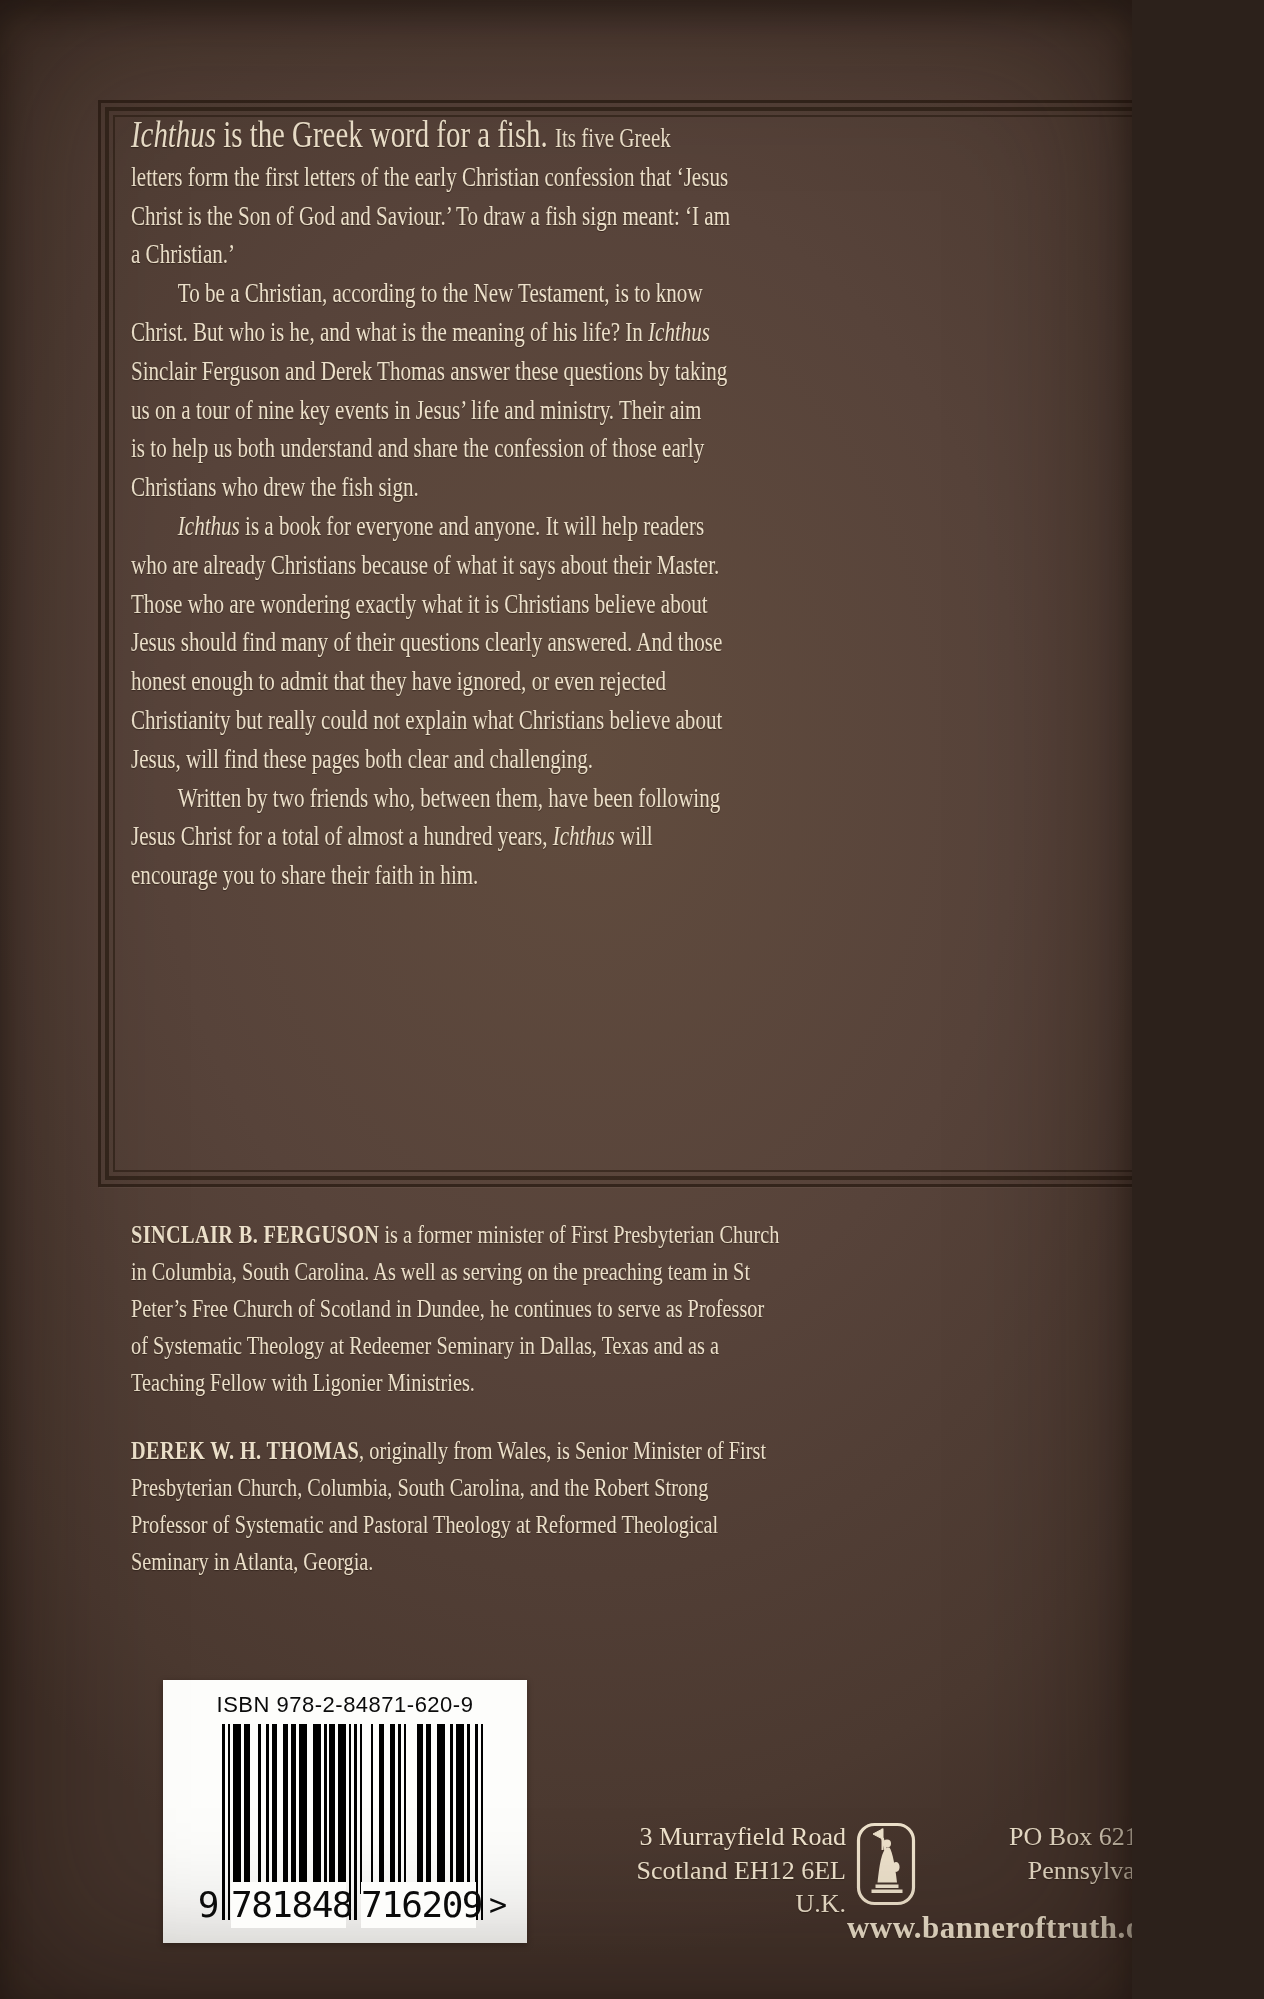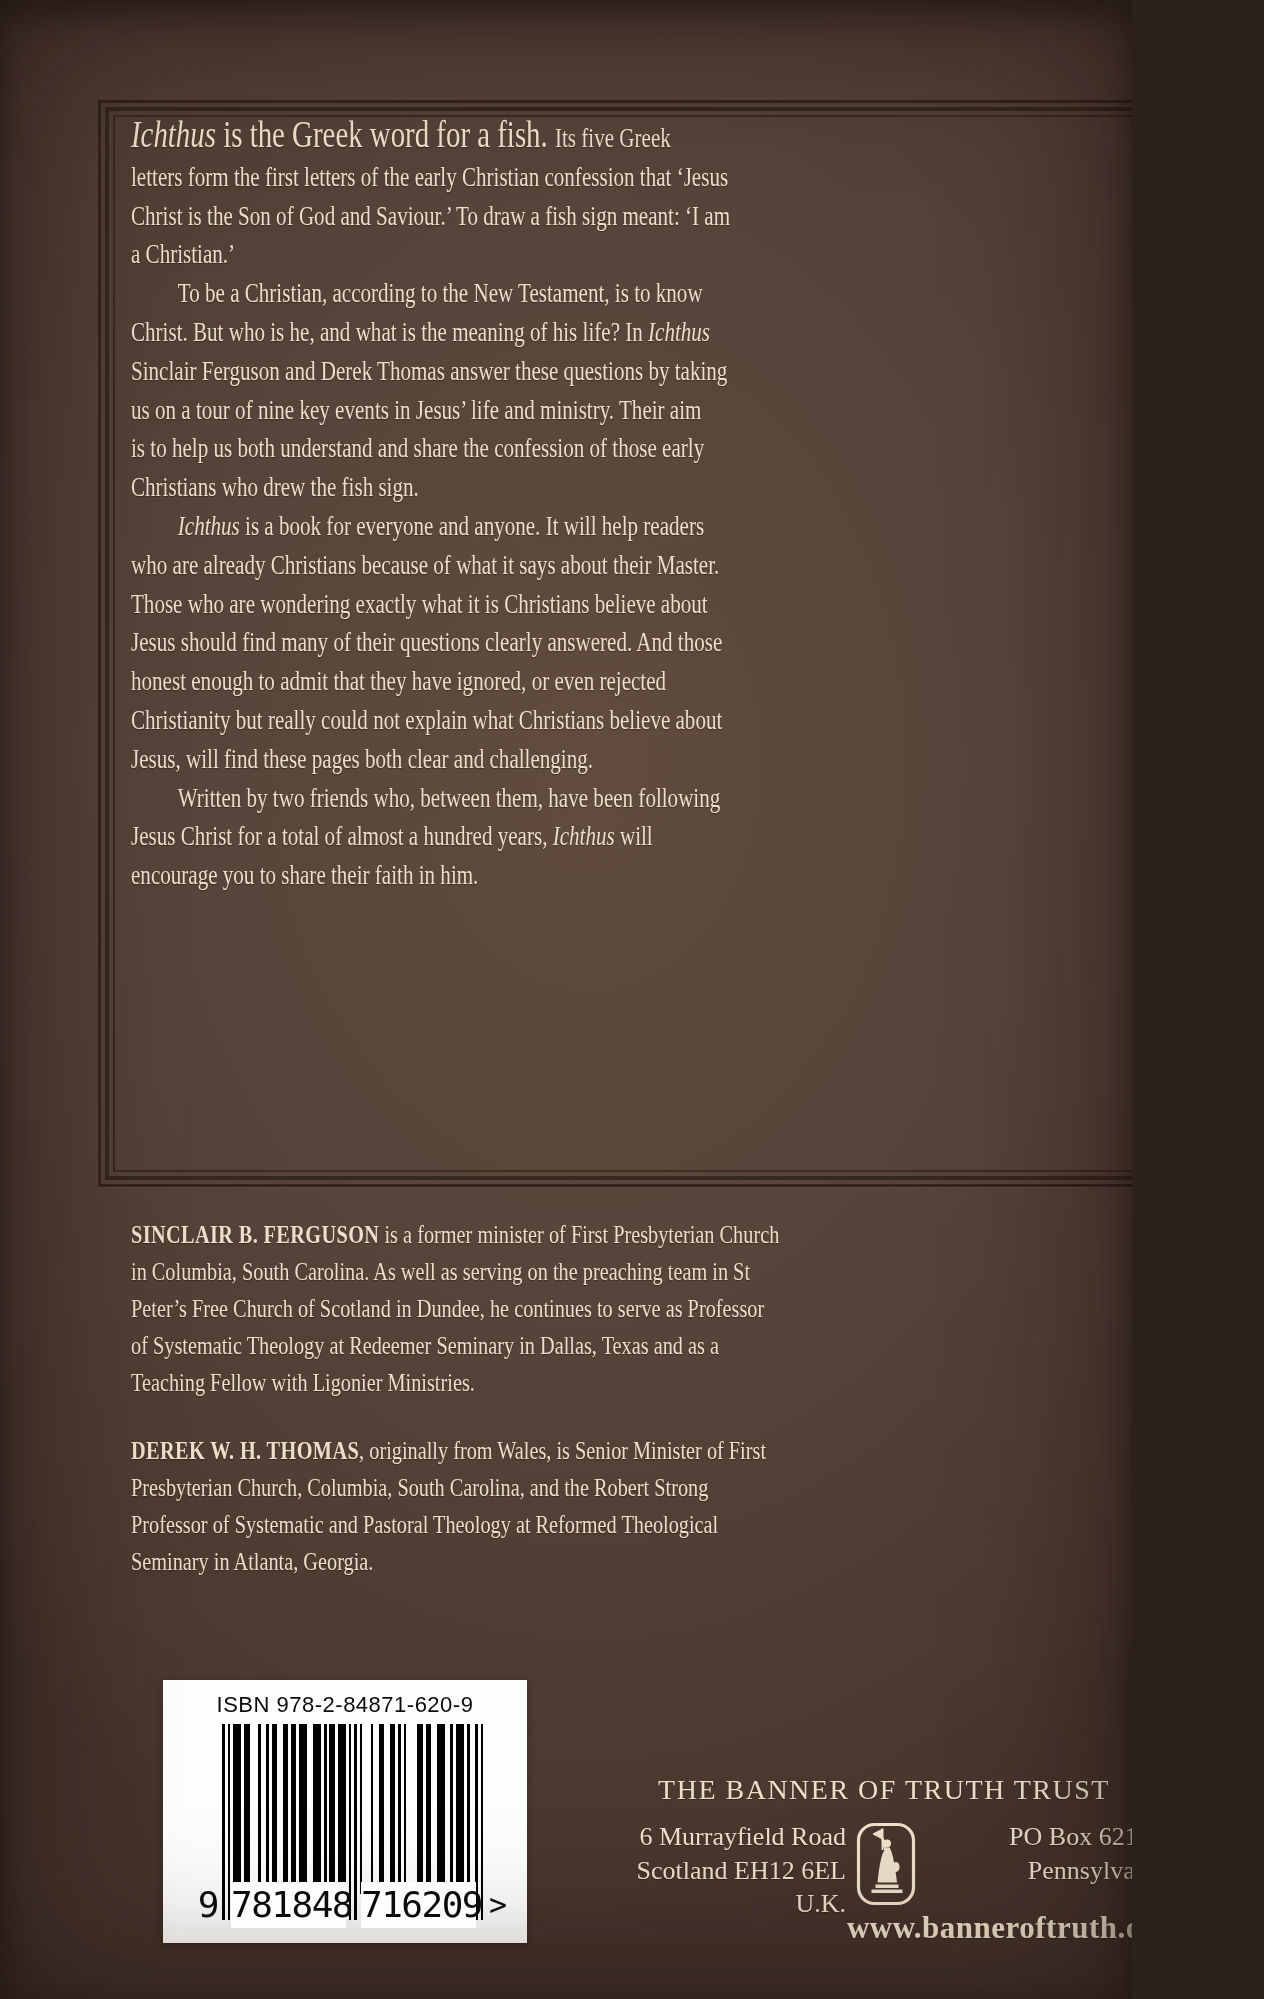--- a/index.html
+++ b/index.html
@@ -122,24 +122,23 @@
         <div class="bar" style="left: 244.75px;"></div>
         <div class="bar guard" style="left: 253px;"></div>
         <div class="bar guard" style="left: 258.5px;"></div>
       </div>
     <div class="bdigits d-lead">9</div>
     <div class="bdigits d-left">781848</div>
     <div class="bdigits d-right">716209</div>
     <div class="bdigits d-suffix">&gt;</div>
   </div>
 
-  <div class="pub-name">THE BANNER OF TRUTH TRUST</div>
 
   <div class="addr addr-uk">
-    <div>6 Murrayfield Road</div>
+    <div>3 Murrayfield Road</div>
     <div>Scotland EH12 6EL</div>
     <div>U.K.</div>
   </div>
 
   <svg class="logo" viewBox="0 0 60 84">
     <rect x="2.5" y="2.5" width="55" height="79" rx="16" fill="none" stroke="#ece0ca" stroke-width="3.2"></rect>
     <g fill="#ece0ca" stroke="#ece0ca">
       <line x1="26.5" y1="6.5" x2="26.5" y2="28" stroke-width="2"></line>
       <polygon points="26.5,7 17,12 26.5,17" stroke-width="1"></polygon>
       <circle cx="31" cy="21.5" r="4" stroke="none"></circle>

